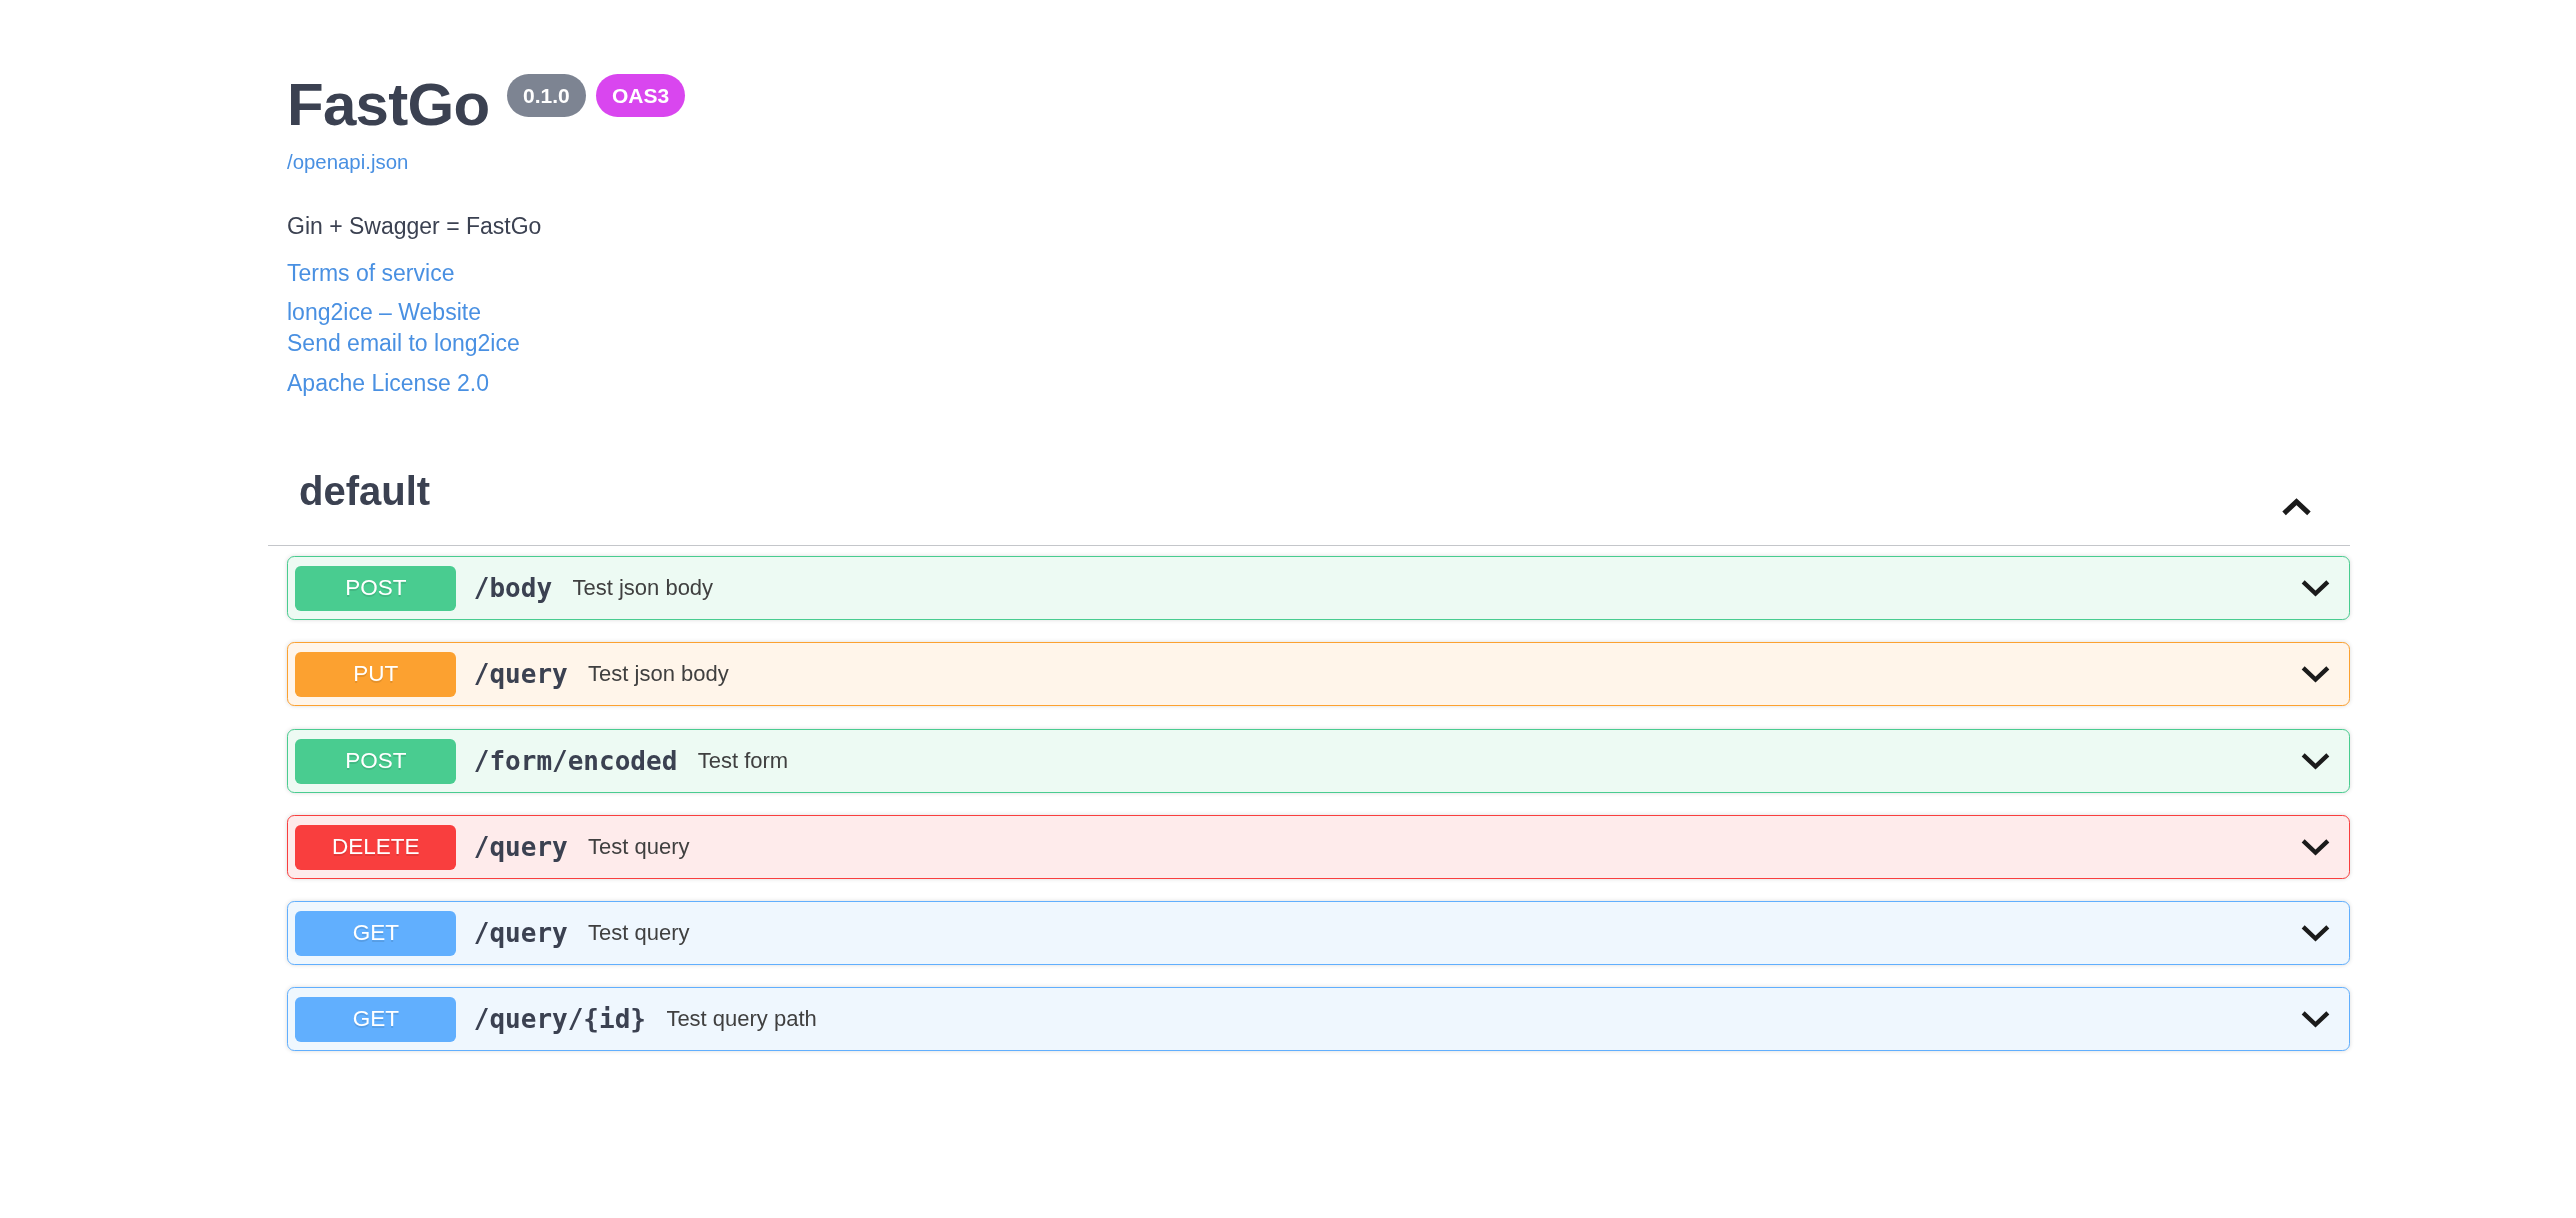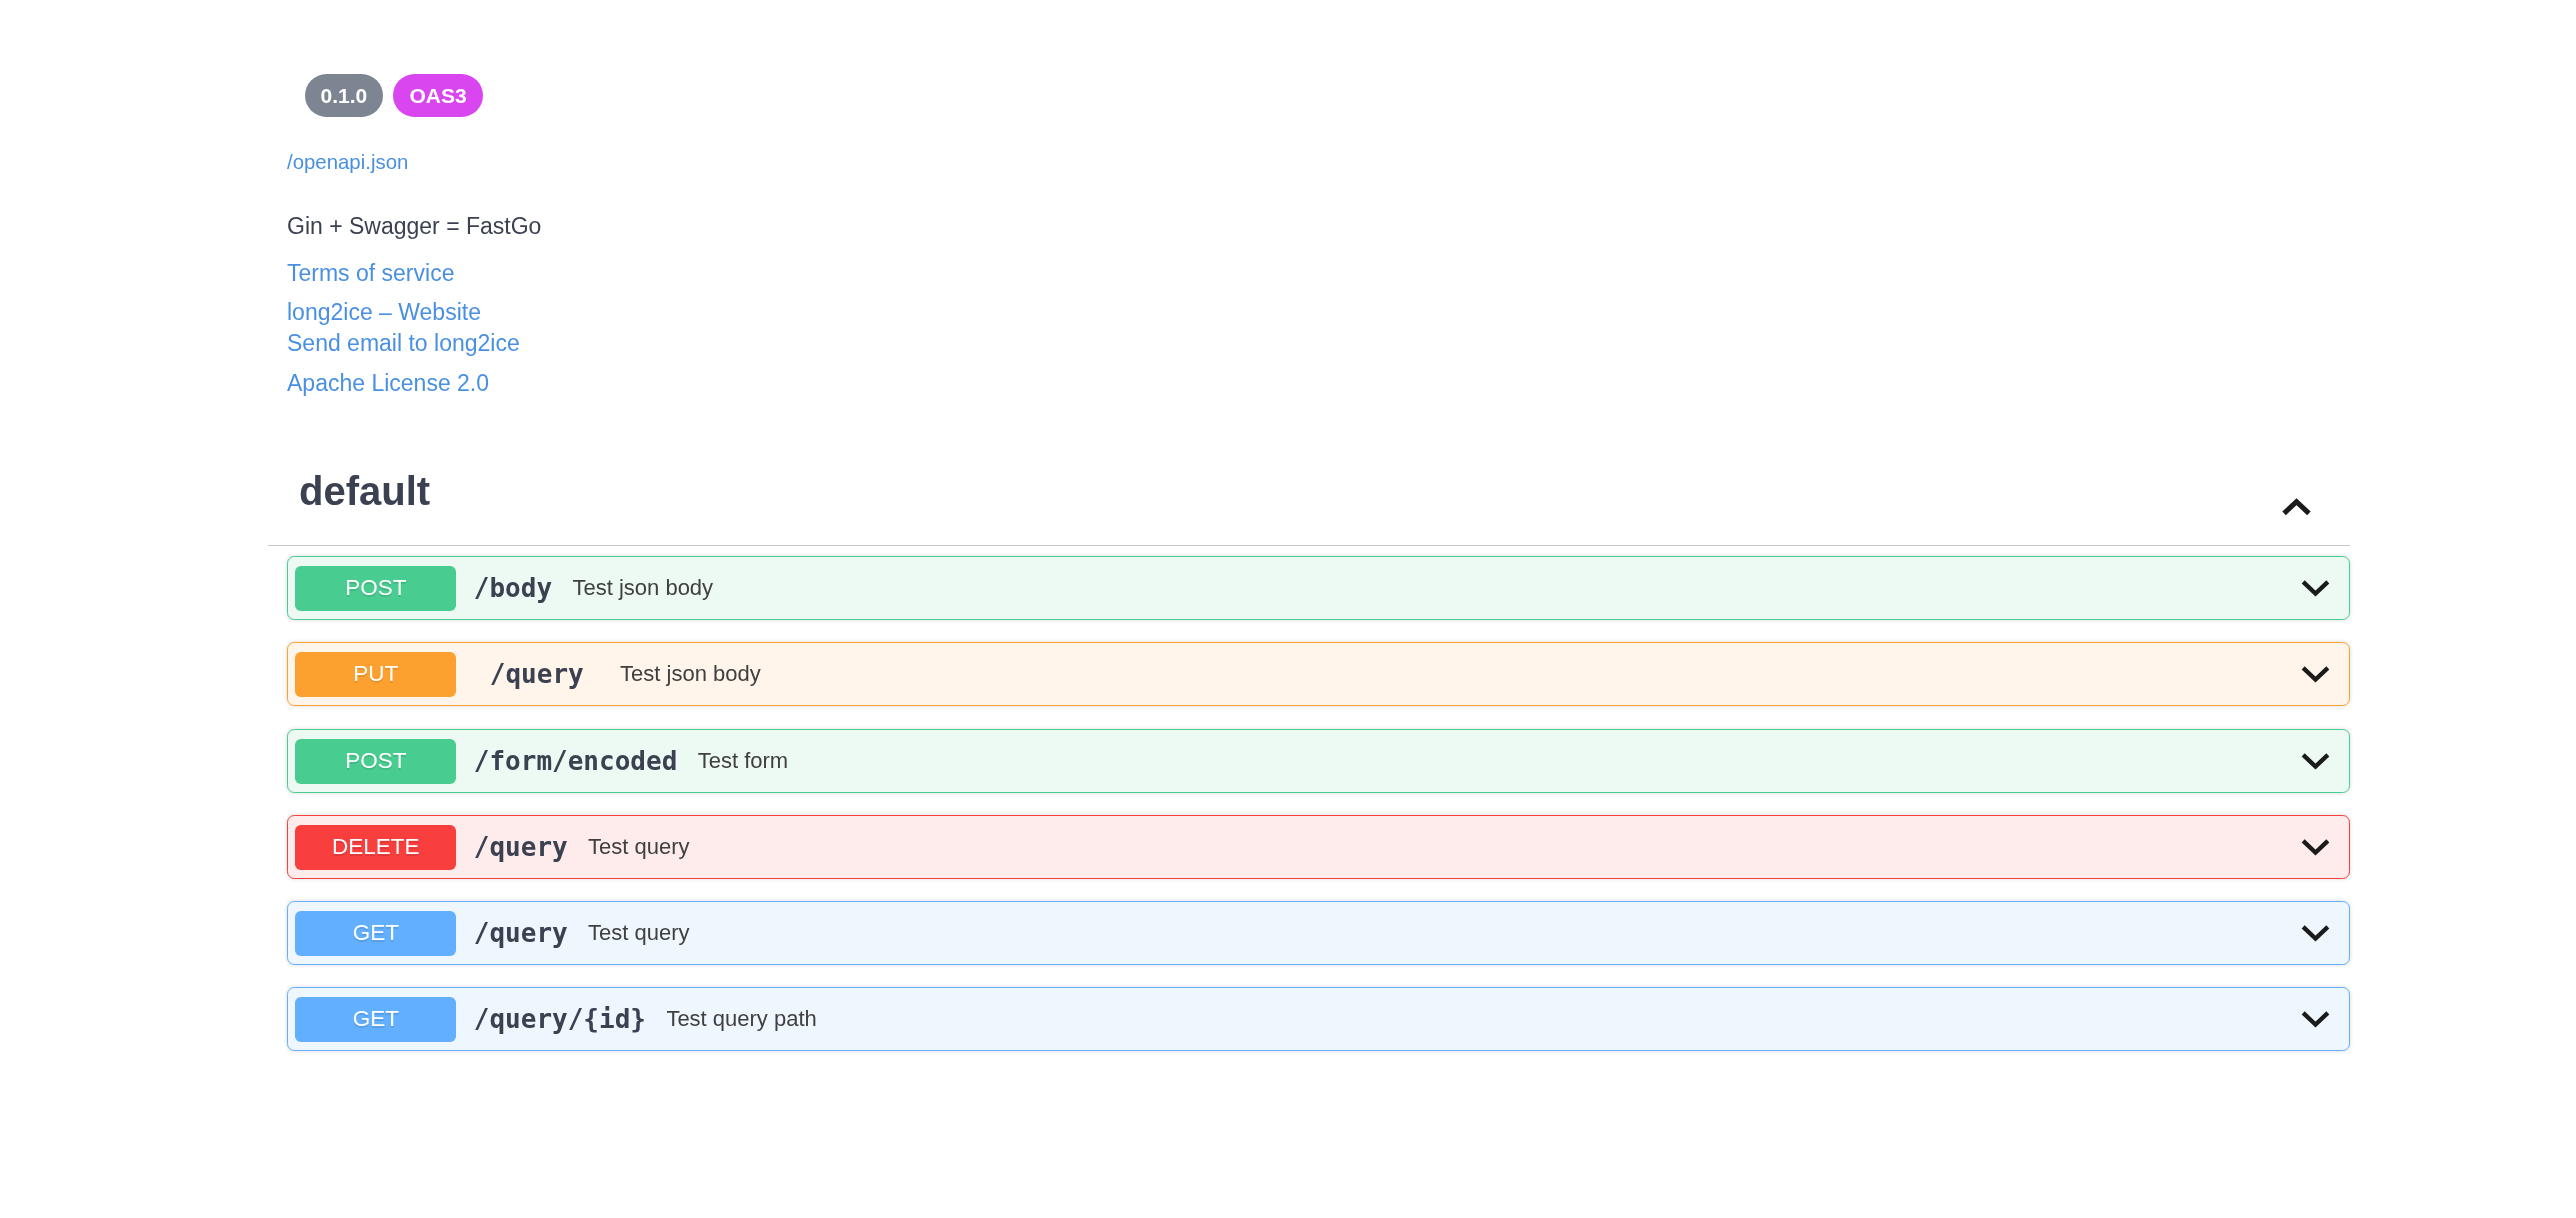--- a/index.html
+++ b/index.html
@@ -116,21 +116,21 @@
     box-sizing: border-box;
     border: 1.5px solid #888;
     border-radius: 7.3px;
     box-shadow: 0 0 4.4px rgba(0, 0, 0, 0.15);
     display: flex;
     align-items: center;
     padding: 0 19px 0 7.3px;
     cursor: pointer;
   }
   .op-0 { top: 556px;  }
-  .op-1 { top: 642px; gap: 16px;  }
+  .op-1 { top: 642px;  }
   .op-2 { top: 729px; }
   .op-3 { top: 815px; }
   .op-4 { top: 901px; }
   .op-5 { top: 987px; }
 
   .method-badge {
     width: 161px;
     height: 45px;
     border-radius: 5.8px;
     display: flex;
@@ -160,20 +160,21 @@
     margin-left: auto;
     display: flex;
     align-items: center;
   }
   svg.chev { display: block; }
 </style>
 </head>
 <body>
 
 <div class="info-head">
+  <h1 class="api-title">FastGo</h1>
   <span class="badge version" style="background: rgb(125, 132, 146);">0.1.0</span>
   <span class="badge oas" style="background: #d946ef;">OAS3</span>
 </div>
 
 <a class="spec-link">/openapi.json</a>
 
 <div class="api-description">Gin + Swagger = FastGo</div>
 
 <a class="info-link link-terms">Terms of service</a>
 <a class="info-link link-website">long2ice – Website</a>

